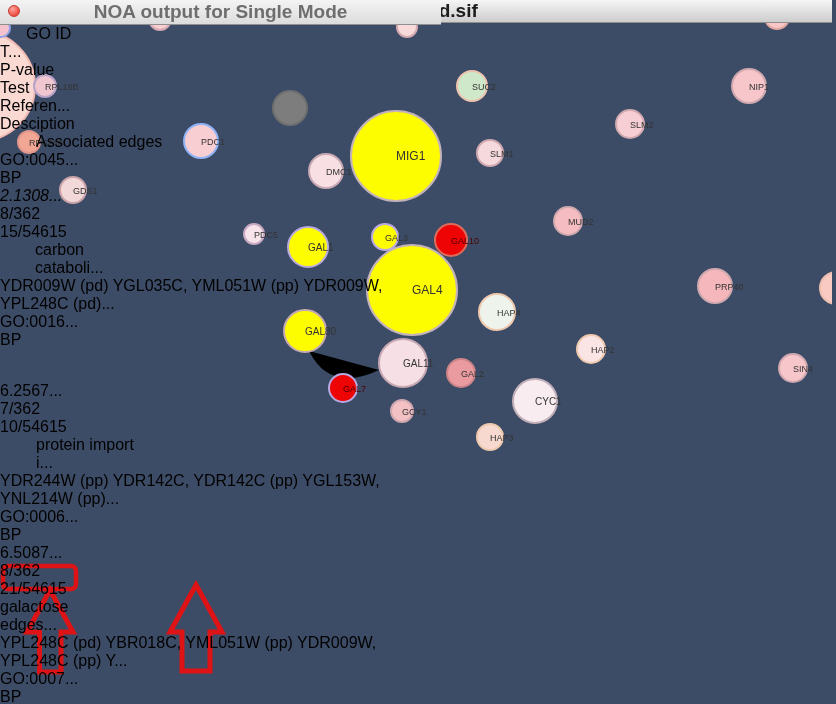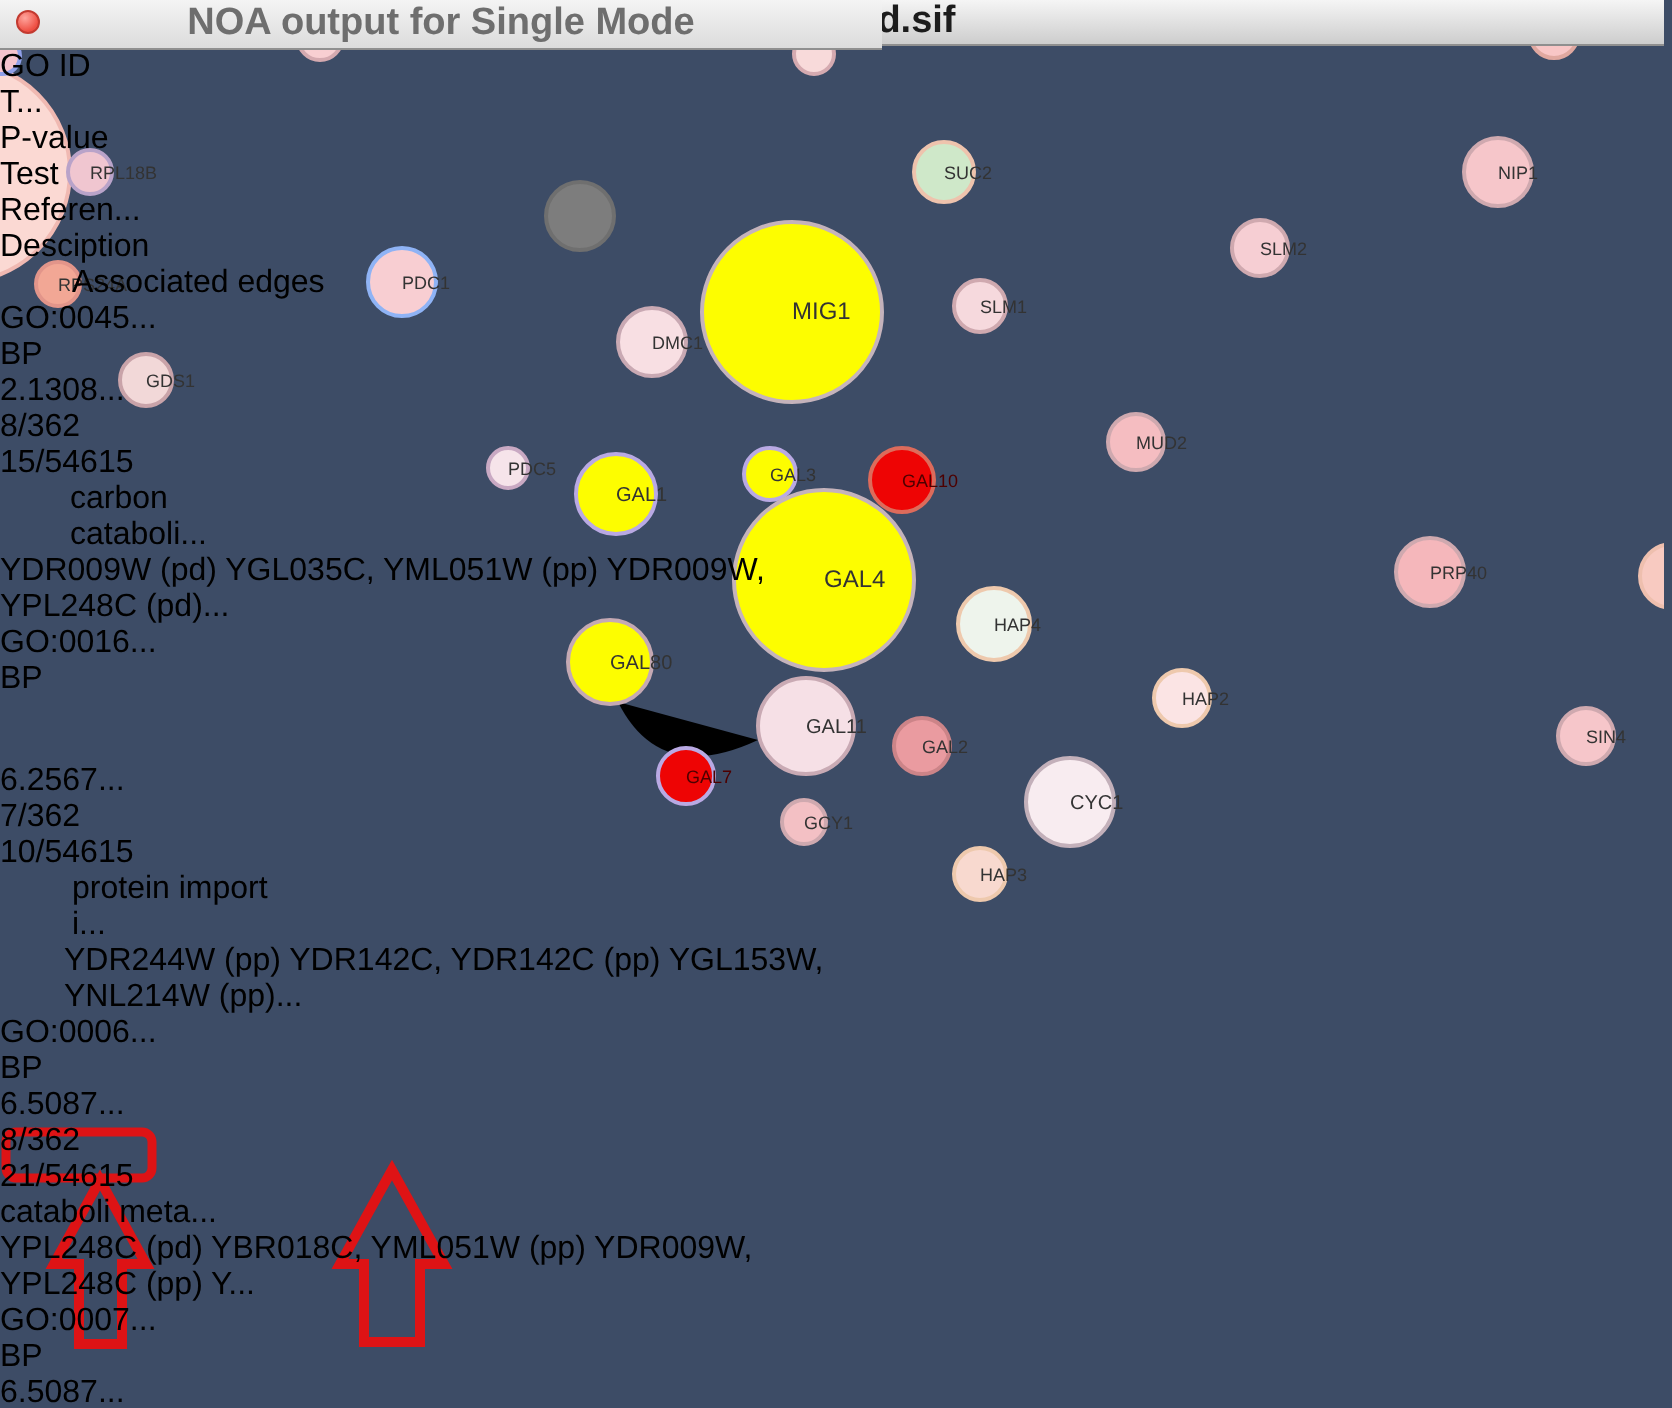--- a/index.html
+++ b/index.html
@@ -188,54 +188,54 @@
 <section class="win noa-win">
   <div class="titlebar inactive">
     <span class="lights">
       <i class="tl off"></i>
       <i class="tl off"></i>
       <i class="tl off"></i>
     </span>
     <span class="title">NOA output for Single Mode</span>
   </div>
   <div class="thead" id="thead">
-      <div class="hcell" style="width: 71px;">GO ID</div>
+      <div class="hcell" style="width: 71px; margin-left: 26px;">GO ID</div>
       <div class="hcell" style="width: 39px;">T...</div>
       <div class="hcell" style="width: 63px;">P-value</div>
       <div class="hcell" style="width: 60px;">Test</div>
       <div class="hcell" style="width: 69px;">Referen...</div>
       <div class="hcell" style="width: 110px;">Desciption</div>
       <div class="hcell" style="width: 405px; flex: 1 1 0%; margin-left: 36px;">Associated edges</div>
     </div>
   <div class="tbody" id="tbody">
       <div class="trow">
         <div class="tcell" style="width: 71px;">GO:0045...</div>
         <div class="tcell" style="width: 39px;">BP</div>
-        <div class="tcell" style="width: 63px;">2.1308...</div>
+        <div class="tcell" style="width: 63px; font-style: italic;">2.1308...</div>
         <div class="tcell" style="width: 60px;">8/362</div>
         <div class="tcell" style="width: 69px;">15/54615</div>
         <div class="tcell" style="width: 110px; padding-left: 35px;">carbon cataboli...</div>
         <div class="tcell" style="width: 405px; flex: 1 1 0%;">YDR009W (pd) YGL035C, YML051W (pp) YDR009W, YPL248C (pd)...</div>
       </div>
       <div class="trow">
         <div class="tcell" style="width: 71px;">GO:0016...</div>
         <div class="tcell" style="width: 39px;">BP</div>
         <div class="tcell" style="width: 63px; margin-top: 33px;">6.2567...</div>
         <div class="tcell" style="width: 60px;">7/362</div>
         <div class="tcell" style="width: 69px;">10/54615</div>
         <div class="tcell" style="width: 110px; padding-left: 36px;">protein import i...</div>
-        <div class="tcell" style="width: 405px; flex: 1 1 0%; padding-left: 32px;">YDR244W (pp) YDR142C, YDR142C (pp) YGL153W, YNL214W (pp)...</div>
+        <div class="tcell" style="width: 405px; flex: 1 1 0%;">YDR244W (pp) YDR142C, YDR142C (pp) YGL153W, YNL214W (pp)...</div>
       </div>
       <div class="trow">
         <div class="tcell" style="width: 71px;">GO:0006...</div>
         <div class="tcell" style="width: 39px;">BP</div>
         <div class="tcell" style="width: 63px;">6.5087...</div>
         <div class="tcell" style="width: 60px;">8/362</div>
         <div class="tcell" style="width: 69px;">21/54615</div>
-        <div class="tcell" style="width: 110px;">cataboli meta...</div>
+        <div class="tcell" style="width: 110px;">galactose edges...</div>
         <div class="tcell" style="width: 405px; flex: 1 1 0%;">YPL248C (pd) YBR018C, YML051W (pp) YDR009W, YPL248C (pp) Y...</div>
       </div>
       <div class="trow">
         <div class="tcell" style="width: 71px;">GO:0007...</div>
         <div class="tcell" style="width: 39px;">BP</div>
         <div class="tcell" style="width: 63px;">6.5087...</div>
         <div class="tcell" style="width: 60px;">8/362</div>
       </div>
     </div>
   <div class="vscroll">

